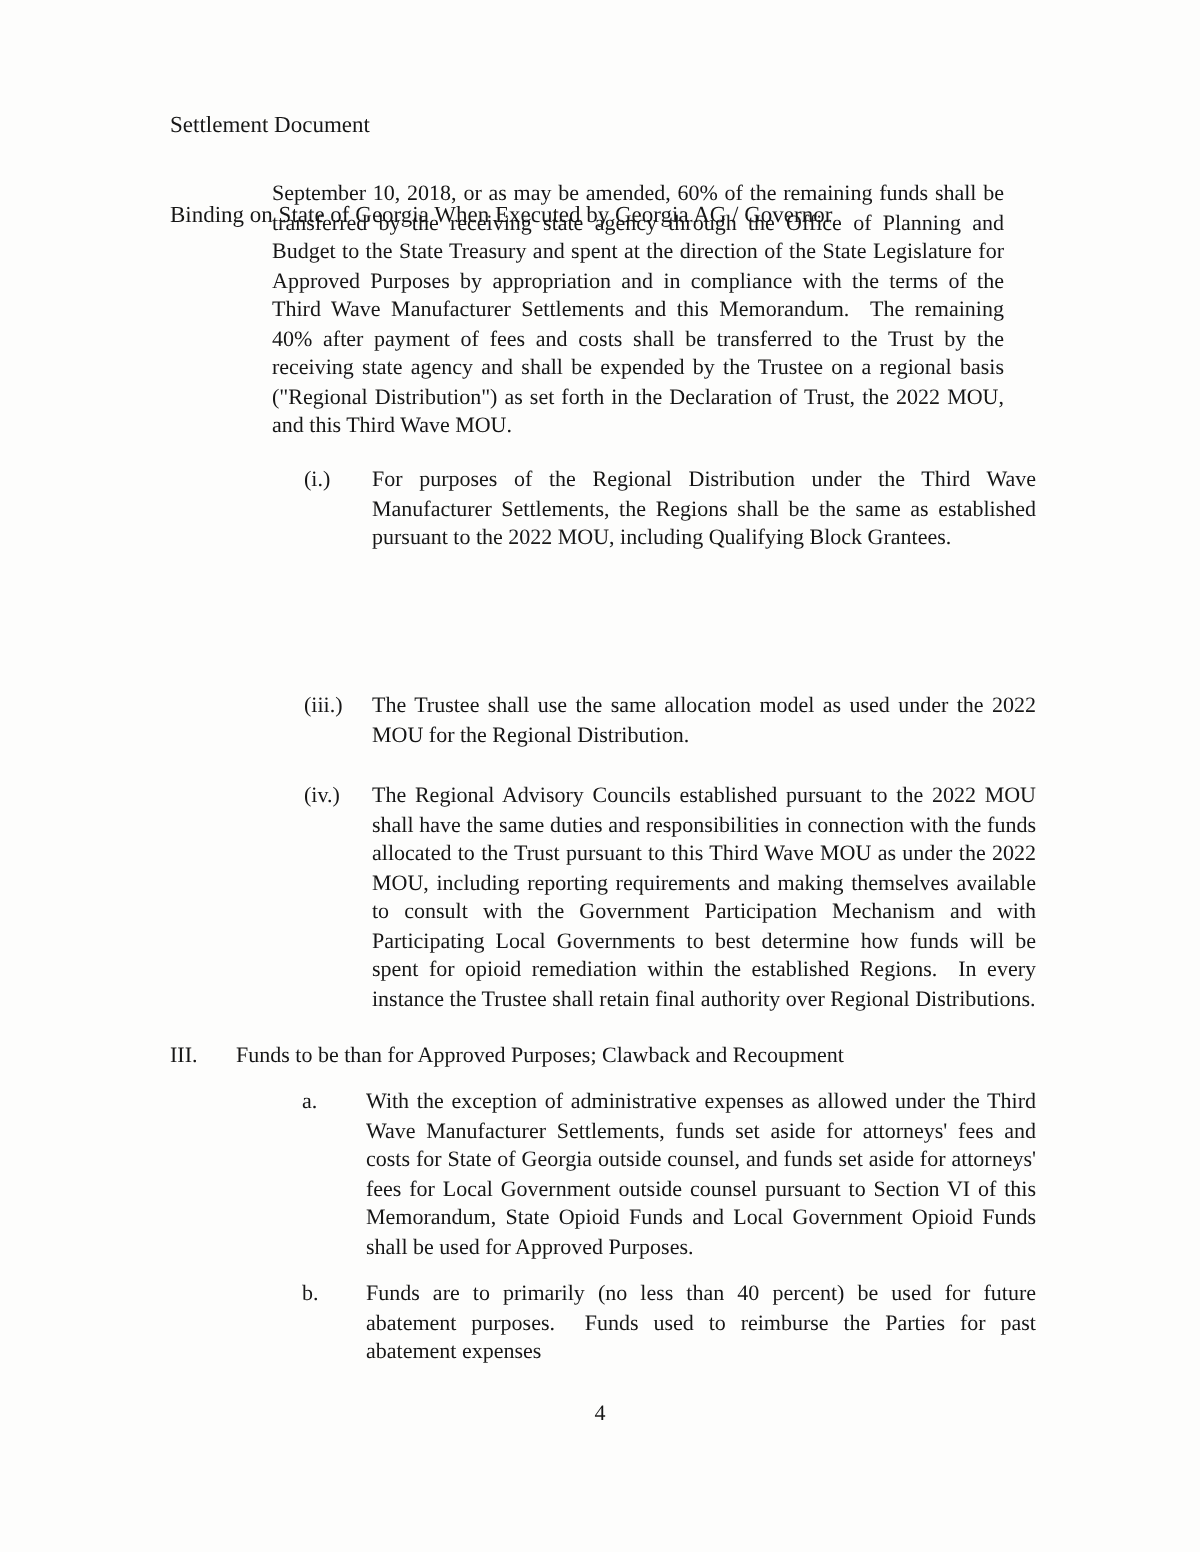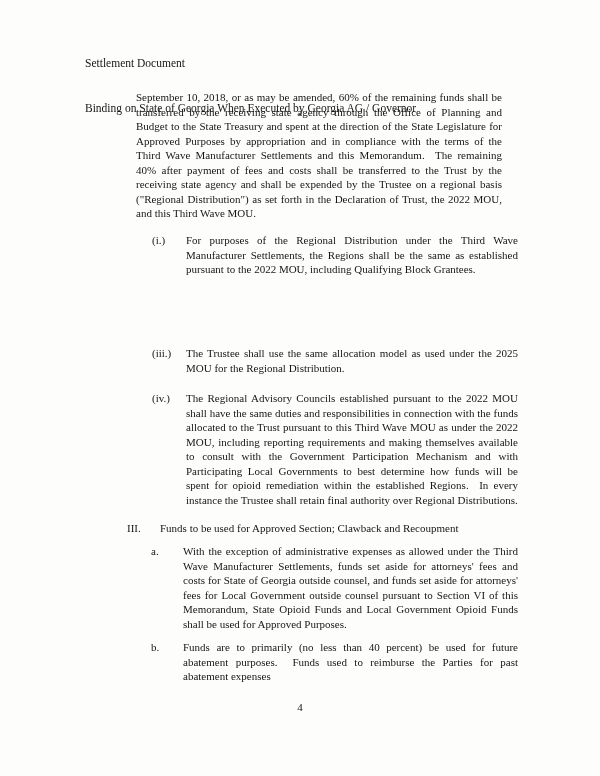--- a/index.html
+++ b/index.html
@@ -62,21 +62,20 @@
     position: absolute;
     left: 85px;
     top: 521px;
     width: 440px;
     display: flex;
     font-size: 11px;
     line-height: 14.5px;
   }
   .section-heading .marker {
     flex: 0 0 33px;
-    margin-left: 42px;
   }
   .lettered {
     left: 151px;
     width: 367px;
   }
   .lettered .marker {
     flex: 0 0 32px;
   }
   .page-number {
     position: absolute;
@@ -101,31 +100,31 @@
   <div class="para intro">September 10, 2018, or as may be amended, 60% of the remaining funds shall be transferred by the receiving state agency through the Office of Planning and Budget to the State Treasury and spent at the direction of the State Legislature for Approved Purposes by appropriation and in compliance with the terms of the Third Wave Manufacturer Settlements and this Memorandum.  The remaining 40% after payment of fees and costs shall be transferred to the Trust by the receiving state agency and shall be expended by the Trustee on a regional basis ("Regional Distribution") as set forth in the Declaration of Trust, the 2022 MOU, and this Third Wave MOU.</div>
 
   <div class="list-item" style="top:233px">
     <span class="marker">(i.)</span>
     <span class="item-text">For purposes of the Regional Distribution under the Third Wave Manufacturer Settlements, the Regions shall be the same as established pursuant to the 2022 MOU, including Qualifying Block Grantees.</span>
   </div>
 
 
   <div class="list-item" style="top:346px">
     <span class="marker">(iii.)</span>
-    <span class="item-text">The Trustee shall use the same allocation model as used under the 2025 MOU for the Regional Distribution.</span>
+    <span class="item-text">The Trustee shall use the same allocation model as used under the 2022 MOU for the Regional Distribution.</span>
   </div>
 
   <div class="list-item" style="top:391px">
     <span class="marker">(iv.)</span>
     <span class="item-text">The Regional Advisory Councils established pursuant to the 2022 MOU shall have the same duties and responsibilities in connection with the funds allocated to the Trust pursuant to this Third Wave MOU as under the 2022 MOU, including reporting requirements and making themselves available to consult with the Government Participation Mechanism and with Participating Local Governments to best determine how funds will be spent for opioid remediation within the established Regions.  In every instance the Trustee shall retain final authority over Regional Distributions.</span>
   </div>
 
   <div class="section-heading">
     <span class="marker">III.</span>
-    <span>Funds to be used for Approved Section; Clawback and Recoupment</span>
+    <span>Funds to be than for Approved Purposes; Clawback and Recoupment</span>
   </div>
 
   <div class="list-item lettered" style="top:544px">
     <span class="marker">a.</span>
     <span class="item-text">With the exception of administrative expenses as allowed under the Third Wave Manufacturer Settlements, funds set aside for attorneys' fees and costs for State of Georgia outside counsel, and funds set aside for attorneys' fees for Local Government outside counsel pursuant to Section VI of this Memorandum, State Opioid Funds and Local Government Opioid Funds shall be used for Approved Purposes.</span>
   </div>
 
   <div class="list-item lettered" style="top:640px">
     <span class="marker">b.</span>
     <span class="item-text">Funds are to primarily (no less than 40 percent) be used for future abatement purposes.  Funds used to reimburse the Parties for past abatement expenses</span>

